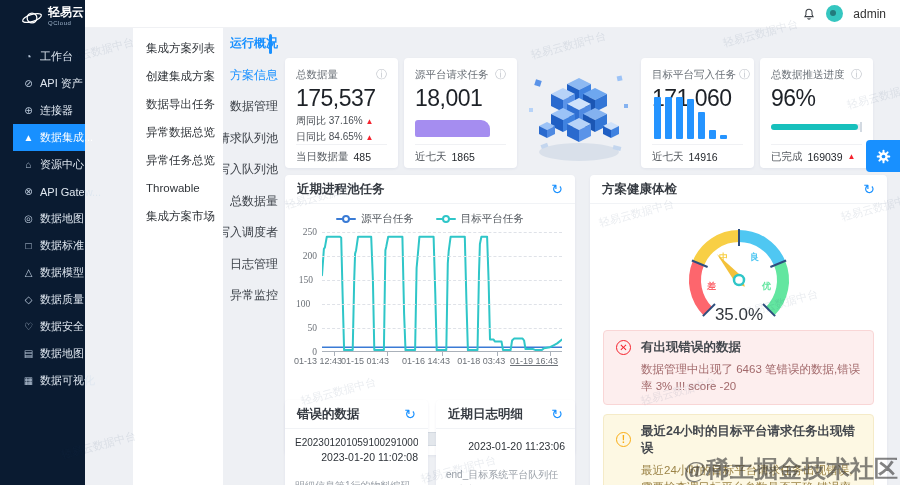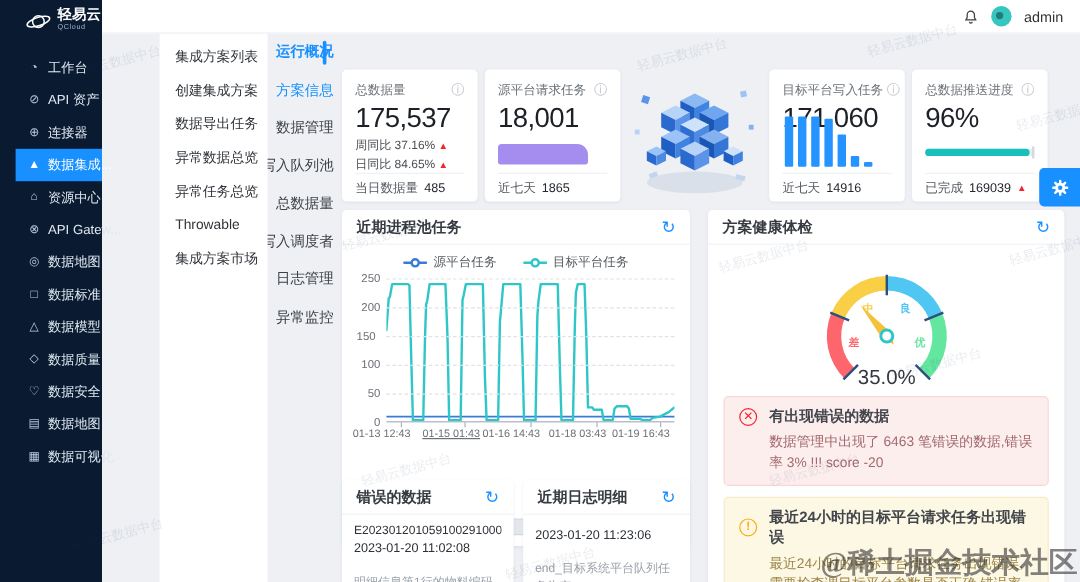--- a/index.html
+++ b/index.html
@@ -60,21 +60,21 @@
   
   #pool-panel{left:285px;top:175px;width:290px;height:280px;}
   .legend{display:flex;justify-content:center;gap:22px;margin-top:8px;}
   .lg-item{display:flex;align-items:center;gap:5px;font-size:10.5px;color:#555a60;cursor:pointer;}
   .lg-mark{position:relative;width:20px;height:8px;}
   .lg-mark .ln{position:absolute;left:0;top:3px;width:20px;height:2px;border-radius:1px;}
   .lg-mark .ci{position:absolute;left:6px;top:0;width:8px;height:8px;border-radius:50%;border:2px solid;background:#fff;}
   .plot{position:absolute;left:37px;top:57px;width:240px;height:120px;}
   .grid{position:absolute;left:0;width:100%;border-top:1px dashed #dfe2e8;}
   .axis{position:absolute;left:0;bottom:0;width:100%;border-top:1px solid #aab1ba;}
-  .ylab{position:absolute;width:28px;text-align:right;font-size:9.5px;color:#6b7077;}
+  .ylab{position:absolute;width:28px;text-align:right;font-size:9.5px;color:#6b7077;font-family:Liberation Serif, serif;}
   .xlab{position:absolute;width:80px;text-align:left;font-size:9px;color:#6b7077;top:181px;}
   .xtick{position:absolute;width:1px;height:4px;background:#aab1ba;top:177px;}
   .dzoom{position:absolute;left:37px;right:10px;bottom:9px;height:14px;background:#e3e7ec;border:1px solid #d3d9e0;border-radius:7px;cursor:pointer;}
   .dz-h{position:absolute;top:1px;width:7px;height:10px;background:#bfc7d1;border-radius:3px;}
   
   #health-panel{left:590px;top:175px;width:297px;height:345px;}
   .gauge-wrap{display:flex;justify-content:center;margin-top:4px;}
   .alerts{padding:0 13px;}
   .alert{border-radius:4px;padding:8px 12px;margin-bottom:9px;}
   .alert.error{background:#fdeeee;border:1px solid #f9d6d6;}
@@ -84,21 +84,21 @@
   .a-ic.error{border:1.5px solid #f5222d;color:#f5222d;}
   .a-ic.warning{border:1.5px solid #faad14;color:#faad14;}
   .a-desc{margin:5px 0 0 25px;font-size:11.5px;line-height:1.5;}
   .alert.error .a-desc{color:#a2696b;}
   .alert.warning .a-desc{color:#9c8448;}
   
   #err-panel{left:285px;top:400px;width:143px;height:95px;}
   #log-panel{left:436px;top:400px;width:139px;height:95px;}
   .entry{padding:8px 10px 0 10px;}
   .e-id{font-size:10px;color:#2d3238;white-space:nowrap;overflow:hidden;}
-  .e-time{font-size:10.5px;color:#2d3238;margin-top:3px;}
+  .e-time{font-size:10.5px;color:#2d3238;margin-top:3px;text-align:right;}
   .e-desc{font-size:10px;color:#9aa0a8;margin-top:16px;line-height:1.45;}
   
   .gear-btn{position:absolute;right:0;top:140px;width:34px;height:32px;background:#1890ff;border-radius:4px 0 0 4px;display:flex;align-items:center;justify-content:center;z-index:7;cursor:pointer;}
   
   .wm{position:absolute;font-size:11px;color:rgba(25,55,95,.10);transform:rotate(-15deg);white-space:nowrap;pointer-events:none;z-index:9;}
   .credit{position:absolute;right:2px;bottom:0px;font-family:"Liberation Serif","DejaVu Serif",serif;font-weight:700;font-size:24px;color:rgba(55,55,55,.62);z-index:10;pointer-events:none;}
 </style>
 </head>
 <body>
 
@@ -184,20 +184,21 @@
       <div class="scheme-item">异常数据总览</div>
       <div class="scheme-item">异常任务总览</div>
       <div class="scheme-item">Throwable</div>
       <div class="scheme-item">集成方案市场</div>
     </aside>
 
   <nav class="run-col" id="run-list">
       <div class="run-item active">运行概况<span class="ind"></span></div>
       <div class="run-item link">方案信息</div>
       <div class="run-item normal">数据管理</div>
+      <div class="run-item normal">请求队列池</div>
       <div class="run-item normal">写入队列池</div>
       <div class="run-item normal">总数据量</div>
       <div class="run-item normal">写入调度者</div>
       <div class="run-item normal">日志管理</div>
       <div class="run-item normal">异常监控</div>
     </nav>
 
   <section class="card" style="left:285px">
     <div class="c-head">
         <span>总数据量</span>
@@ -334,33 +335,33 @@
           <polyline points="0.0,43.2 1.9,16.8 2.9,15.4 4.8,4.8 18.0,4.8 19.2,5.8 20.6,62.4 22.1,118.1 30.7,118.1 32.2,48.0 33.1,21.6 34.1,18.2 36.0,4.8 49.2,4.8 50.9,48.0 52.3,118.1 61.9,118.1 63.4,18.2 64.3,14.4 66.2,4.8 80.4,4.8 82.1,81.6 83.5,118.1 93.1,118.1 94.6,36.0 95.5,26.4 97.4,4.8 111.6,4.8 113.3,62.4 114.7,118.1 124.3,118.1 125.8,31.2 126.7,19.2 128.6,4.8 142.8,4.8 144.5,72.0 145.9,118.1 155.5,118.1 157.0,40.8 157.9,12.0 159.4,4.8 165.1,4.8 166.6,48.0 168.0,107.5 171.6,107.5 172.8,109.4 179.5,109.4 181.0,118.1 188.6,118.1 190.1,108.5 192.0,106.6 200.6,106.6 202.1,108.5 203.5,117.1 211.2,117.1 213.6,118.1 219.6,118.1 222.0,116.2 228.0,115.2 231.6,113.3 235.2,111.4 240.0,107.5" fill="none" stroke="#2fc6c8" stroke-width="2" stroke-linejoin="round" stroke-linecap="round"></polyline>
         </svg></div>
     <div id="pool-ylabels"></div>
     <div id="pool-xlabels"></div>
     <div class="dzoom">
       <span class="dz-h" style="left:1px"></span>
       <span class="dz-h" style="right:1px"></span>
     </div>
   <div class="ylab" style="left: 4px; top: 172px;">0</div>
       <div class="ylab" style="left: 4px; top: 148px;">50</div>
-      <div class="ylab" style="left: 4px; top: 124px;">100</div>
+      <div class="ylab" style="left: 4px; top: 124px; text-align: center;">100</div>
       <div class="ylab" style="left: 0; top: 100px;">150</div>
       <div class="ylab" style="left: 4px; top: 76px;">200</div>
       <div class="ylab" style="left: 4px; top: 52px;">250</div>
       <div class="xlab" style="left: 9px;">01-13 12:43</div>
       <div class="xtick" style="left: 49px;"></div>
-      <div class="xlab" style="left: 67px; text-decoration: underline;">01-15 01:43</div>
+      <div class="xlab" style="left: 56px;">01-15 01:43</div>
       <div class="xtick" style="left: 101.8px;"></div>
       <div class="xlab" style="left: 117px;">01-16 14:43</div>
       <div class="xtick" style="left: 157px;"></div>
       <div class="xlab" style="left: 172.2px;">01-18 03:43</div>
       <div class="xtick" style="left: 212.2px;"></div>
-      <div class="xlab" style="left: 225px;">01-19 16:43</div>
+      <div class="xlab" style="left: 225px; text-decoration: underline;">01-19 16:43</div>
       <div class="xtick" style="left: 265px;"></div>
     </section>
 
   <section class="panel" id="health-panel">
     <div class="phead">
       <span class="ptitle">方案健康体检</span>
       <span class="refresh">↻</span>
     </div>
     <div class="gauge-wrap">
         <svg id="gauge" width="190" height="122" viewBox="0 0 190 122">

